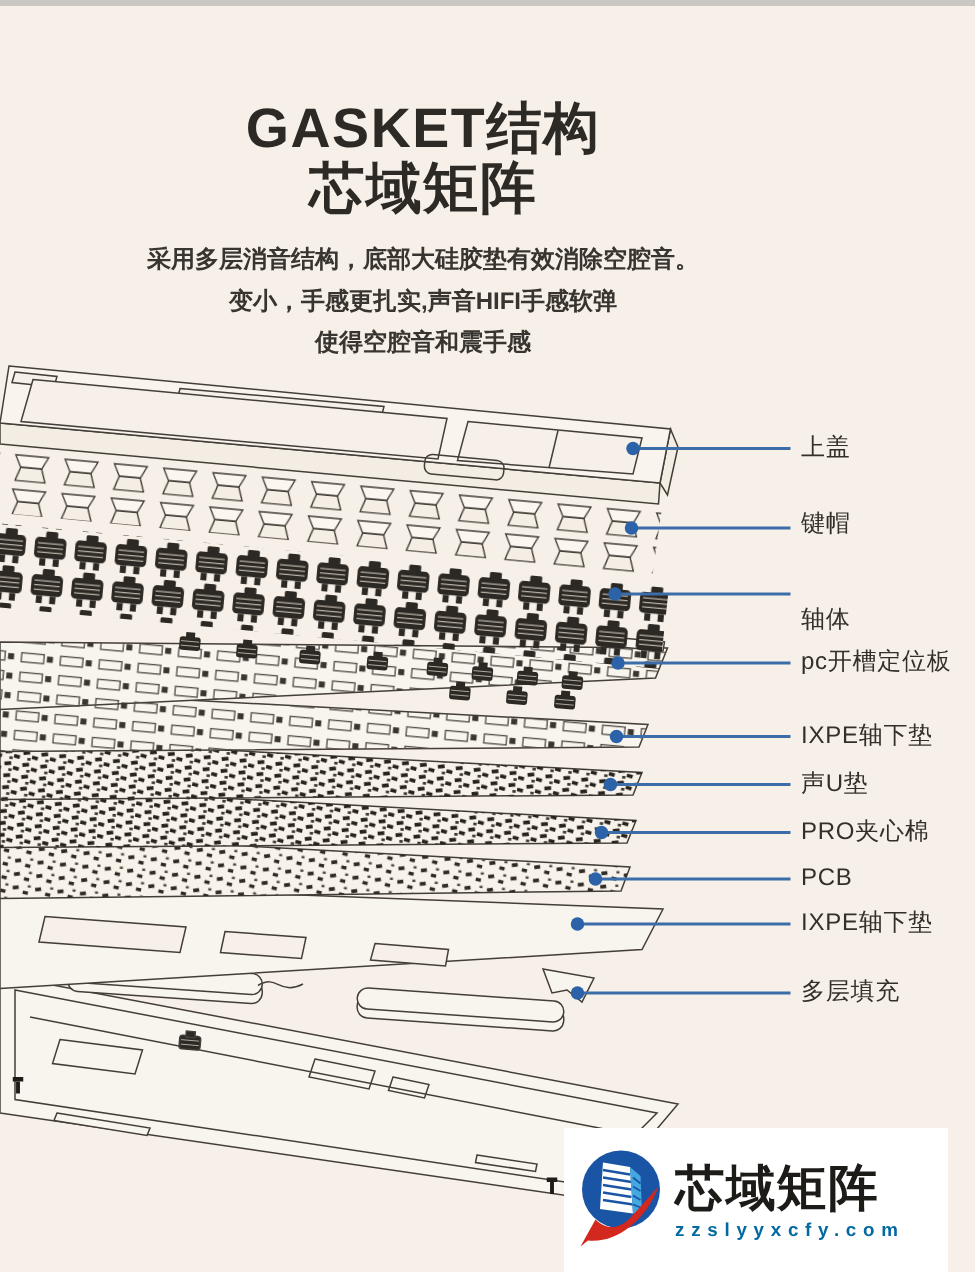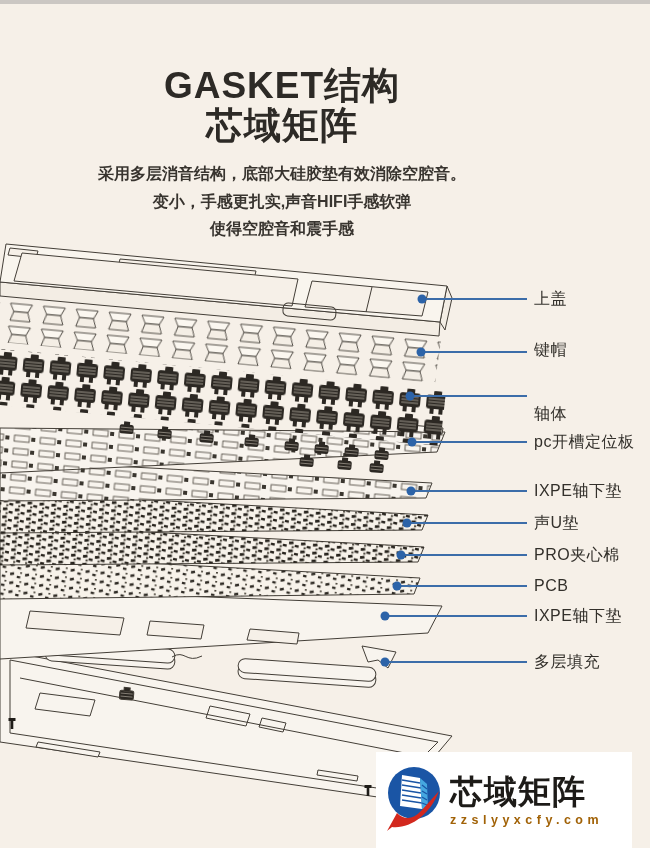--- a/index.html
+++ b/index.html
@@ -17,21 +17,21 @@
   .part-label{
     position:absolute;left:534px;font-size:16px;font-weight:400;color:#33302b;
     letter-spacing:.5px;white-space:nowrap;line-height:22px;
   }
   .watermark{
     position:absolute;left:376px;top:752px;width:256px;height:96px;background:#ffffff;
     display:flex;align-items:center;box-sizing:border-box;padding-left:8px;
   }
   .wm-text{display:flex;flex-direction:column;margin-left:6px;}
   .wm-brand{font-size:33px;font-weight:800;color:#1d1b18;letter-spacing:1px;line-height:36px;}
-  .wm-domain{font-size:12.5px;letter-spacing:4.5px;color:#a16207;margin-top:3px;font-weight:600;}
+  .wm-domain{font-size:12.5px;letter-spacing:4.5px;color:#0369a1;margin-top:3px;font-weight:600;}
 </style>
 </head>
 <body>
 
 <div class="top-strip"></div>
 
 <div class="header">
   <div class="title">
     <span>GASKET结构</span><br>
     <span>芯域矩阵</span>

